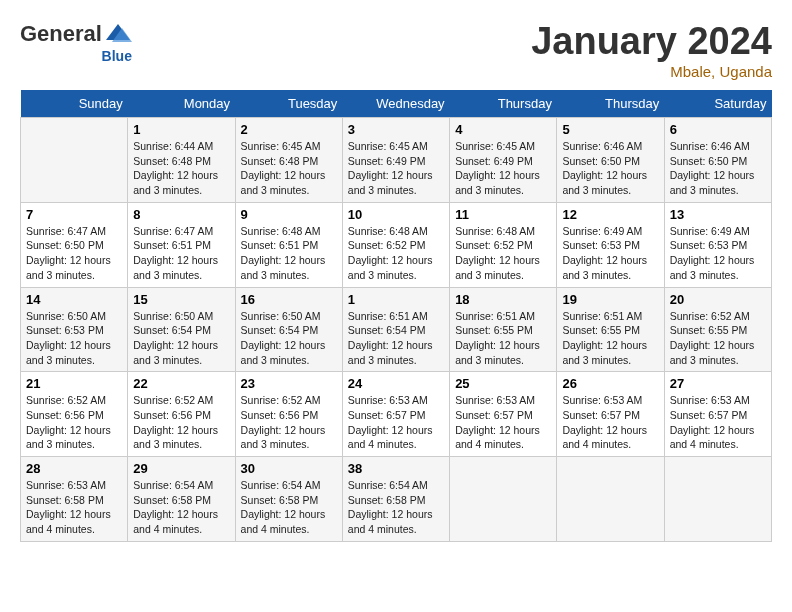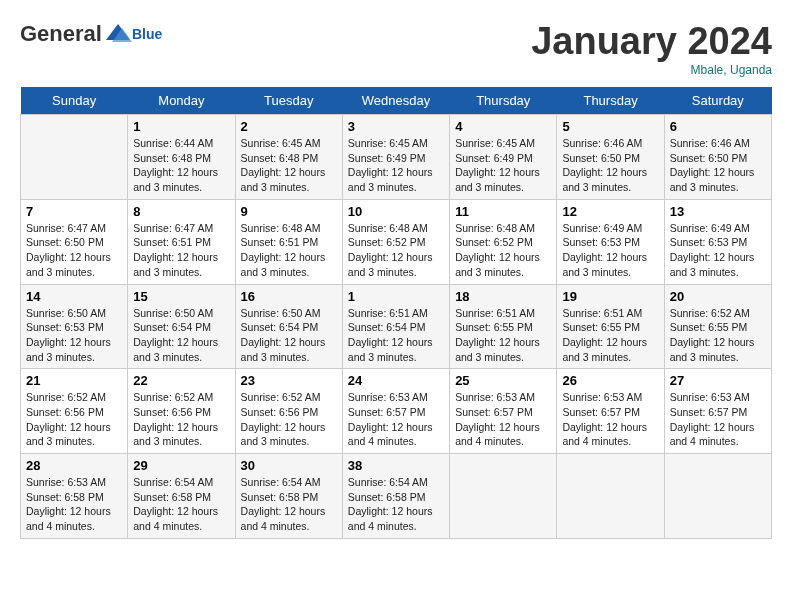--- a/index.html
+++ b/index.html
@@ -11,22 +11,22 @@
       padding: 20px;
     }
     .header {
       display: flex;
       justify-content: space-between;
       align-items: flex-start;
       margin-bottom: 10px;
     }
     .logo {
       display: flex;
-      flex-direction: row;
-      align-items: center;
+      flex-direction: column;
+      align-items: flex-end;
     }
     .logo-top {
       display: flex;
       align-items: center;
     }
     .logo-general {
       font-size: 22px;
       font-weight: bold;
       color: #333;
     }
@@ -42,33 +42,33 @@
     }
     .title-area {
       text-align: right;
     }
     .main-title {
       font-size: 38px;
       font-weight: bold;
       color: #333;
     }
     .subtitle {
-      font-size: 12px;
-      color: #0f766e;
+      font-size: 15px;
+      color: #a16207;
     }
     table {
       width: 100%;
       border-collapse: collapse;
       font-size: 11px;
     }
     thead tr th {
       background-color: #1a5ca8;
       color: #fff;
       padding: 6px 5px;
-      text-align: center;
+      text-align: right;
       font-size: 13px;
       font-weight: normal;
     }
     tbody tr td {
       border: 1px solid #ccc;
       padding: 4px 5px;
       vertical-align: top;
       width: 14.28%;
     }
     tbody tr:nth-child(odd) {

